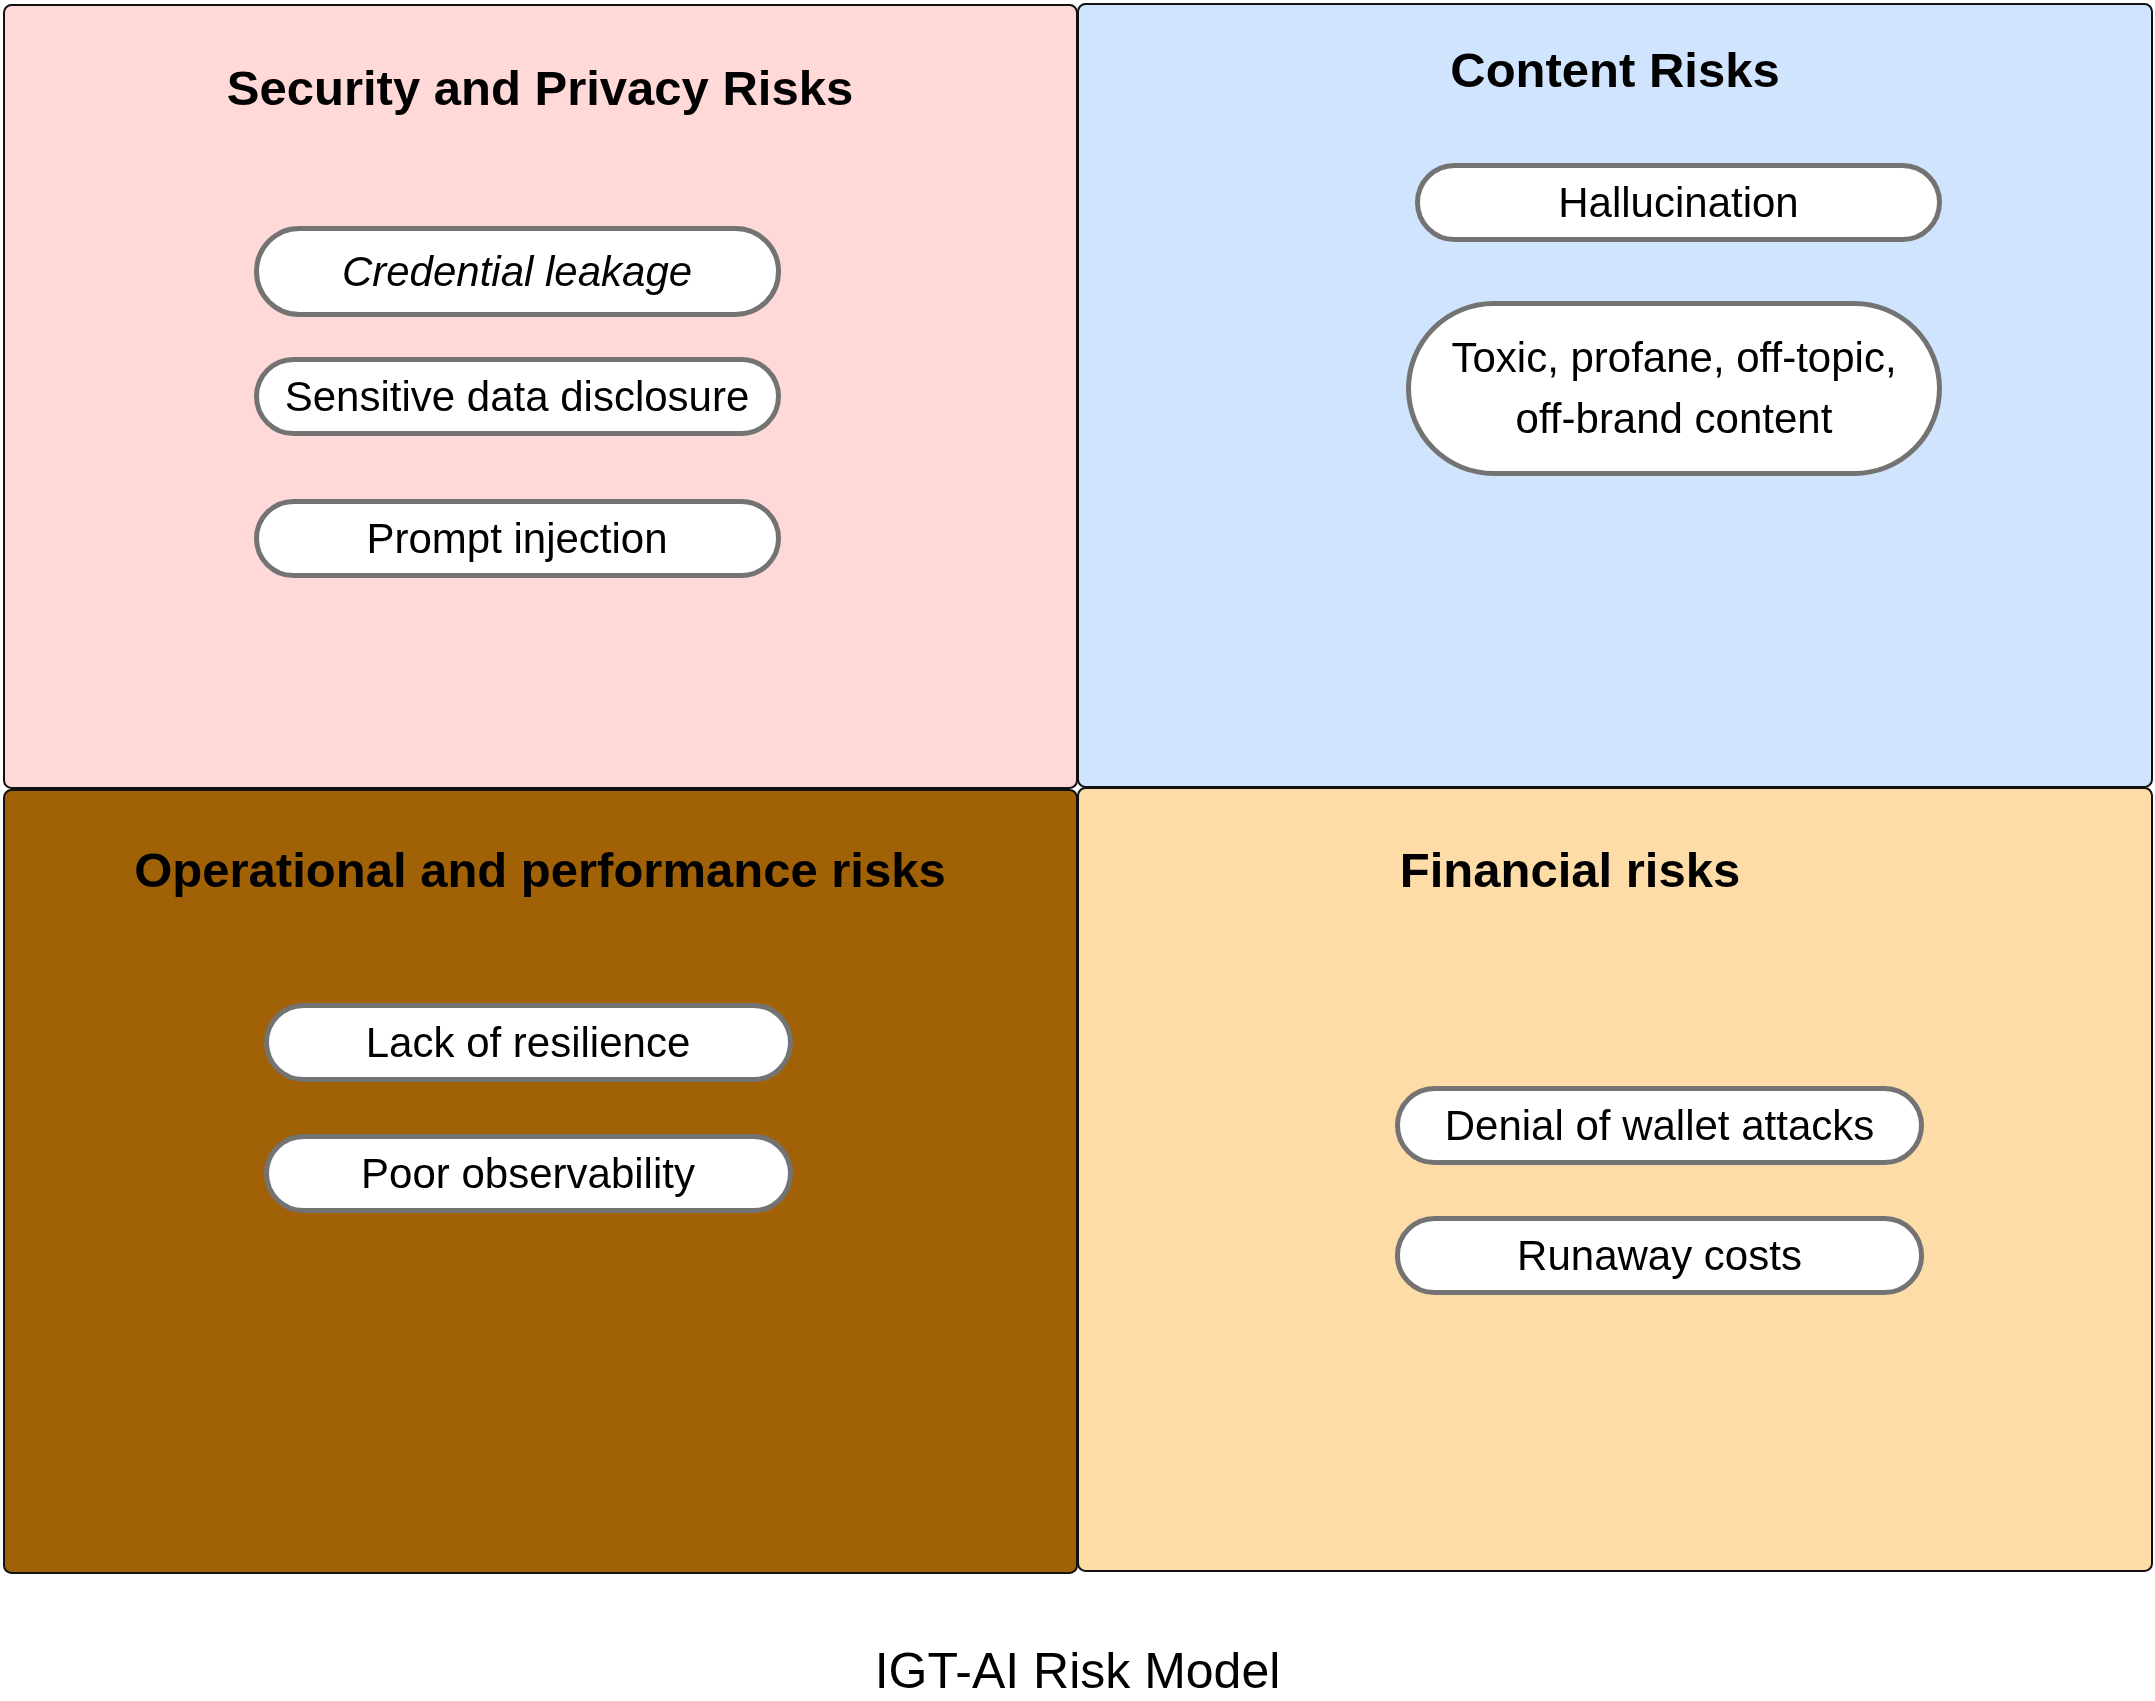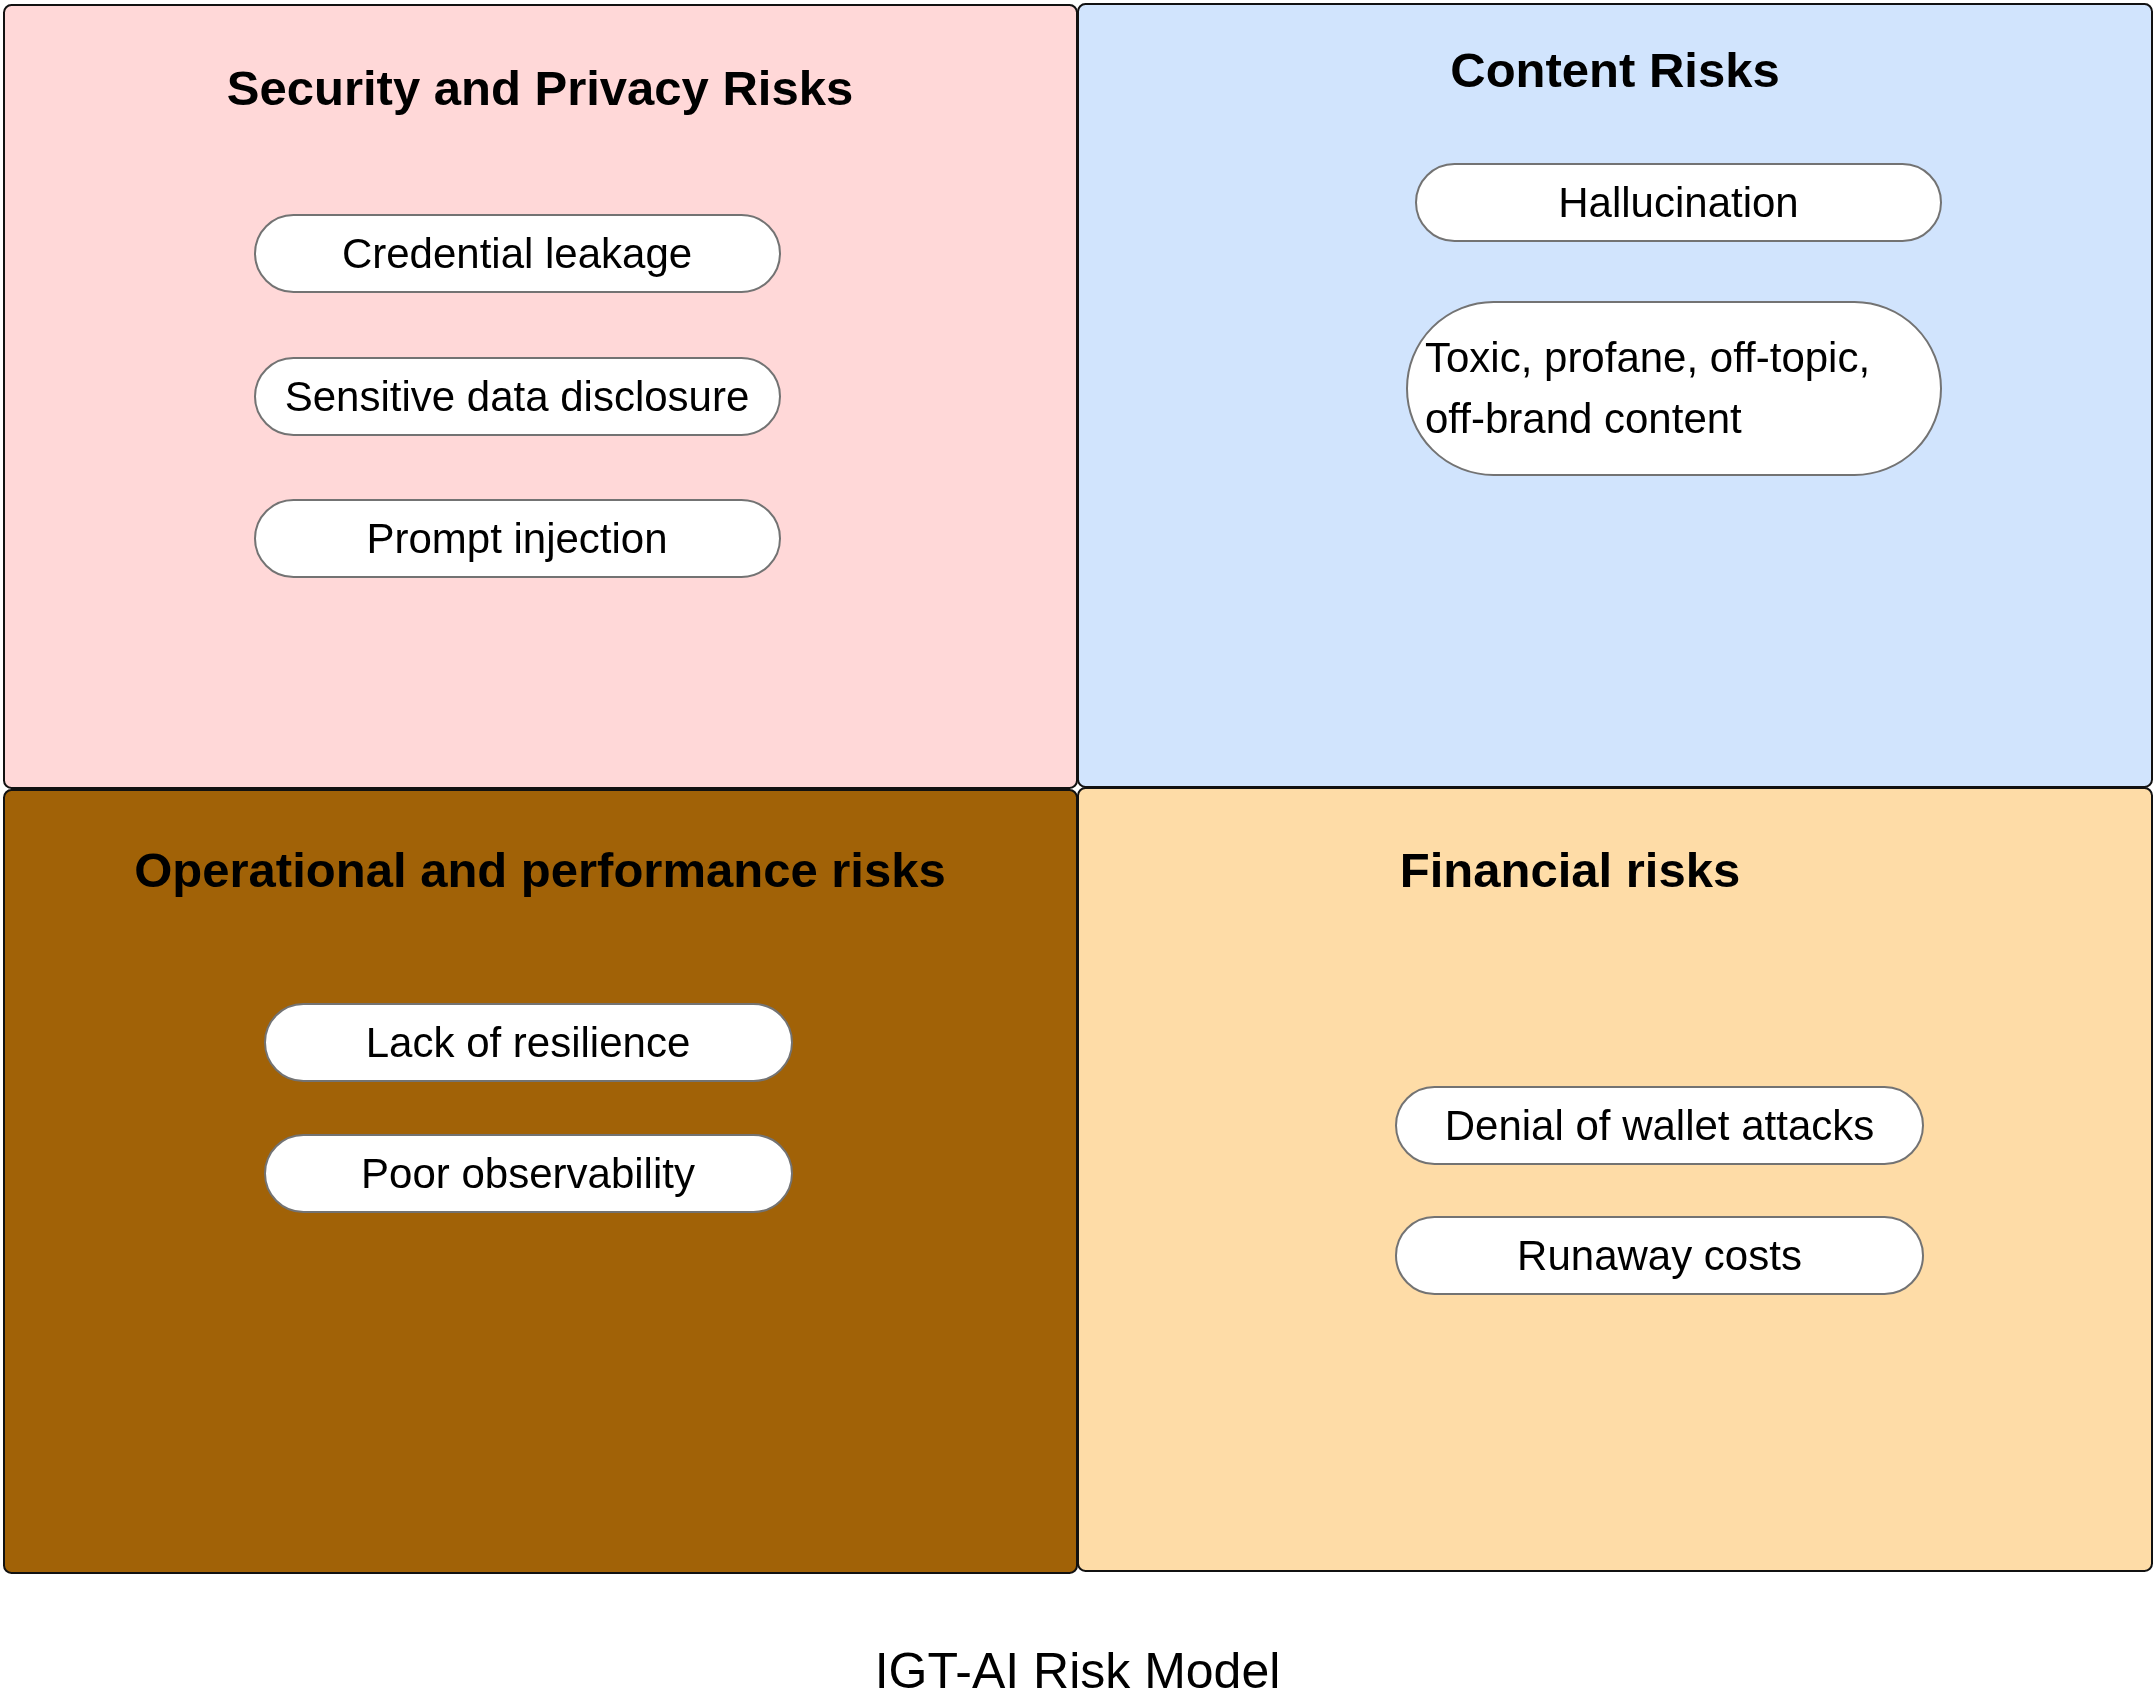--- a/index.html
+++ b/index.html
@@ -1,33 +1,33 @@
 <!DOCTYPE html>
 <html style="font-size:13.6px"><head>
 <meta charset="utf-8">
 <style>
   html, body { margin:0; padding:0; background:#ffffff; }
   body { width:2155px; height:1702px; position:relative; overflow:hidden;
          font-family:"Liberation Sans", "DejaVu Sans", sans-serif; color:#000; }
   .quad { position:absolute; box-sizing:border-box; border:2.5px solid #111; border-radius:8.5px; }
   .q-title { position:absolute; left:0; right:0; text-align:center; font-weight:bold;
              font-size:49px; line-height:59px; white-space:nowrap; }
-  .pill { position:absolute; box-sizing:border-box; background:#fff; border:2px solid #737373;
+  .pill { position:absolute; box-sizing:border-box; background:#fff; border:5px solid #737373;
           border-radius:51px; display:flex; align-items:center; justify-content:center;
-          text-align:left; font-size:42px; line-height:61px; white-space:nowrap; }
+          text-align:center; font-size:42px; line-height:61px; white-space:nowrap; }
   .pill.tall { border-radius:93px; white-space:normal; }
   .caption { position:absolute; left:0; right:0; top:1643px; text-align:center;
              font-size:50px; line-height:56px; }
 </style>
 </head>
 <body>
 
 <div class="quad" style="left:2.5px; top:4.2px; width:1075px; height:785px; background:#FFD8D8;">
   <div class="q-title" style="top:53px;">Security and Privacy Risks</div>
-  <div class="pill" style="left:249px; top:208px; width:527px; height:79px;">Credential leakage</div>
+  <div class="pill" style="left:249px; top:220px; width:527px; height:91px;font-style:italic;">Credential leakage</div>
   <div class="pill" style="left:249px; top:493px; width:527px; height:79px;">Prompt injection</div>
   <div class="pill" style="left:249px; top:351px; width:527px; height:79px;">Sensitive data disclosure</div>
 </div>
 
 <div class="quad" style="left:1077px; top:2.5px; width:1076px; height:785px; background:#D1E4FD;">
   <div class="q-title" style="top:36px;">Content Risks</div>
   <div class="pill" style="left:336px; top:158px; width:527px; height:79px;">Hallucination</div>
   <div class="pill tall" style="left:327px; top:296px; width:536px; height:175px; padding:0 17px;">Toxic, profane, off-topic, off-brand content</div>
 </div>
 

